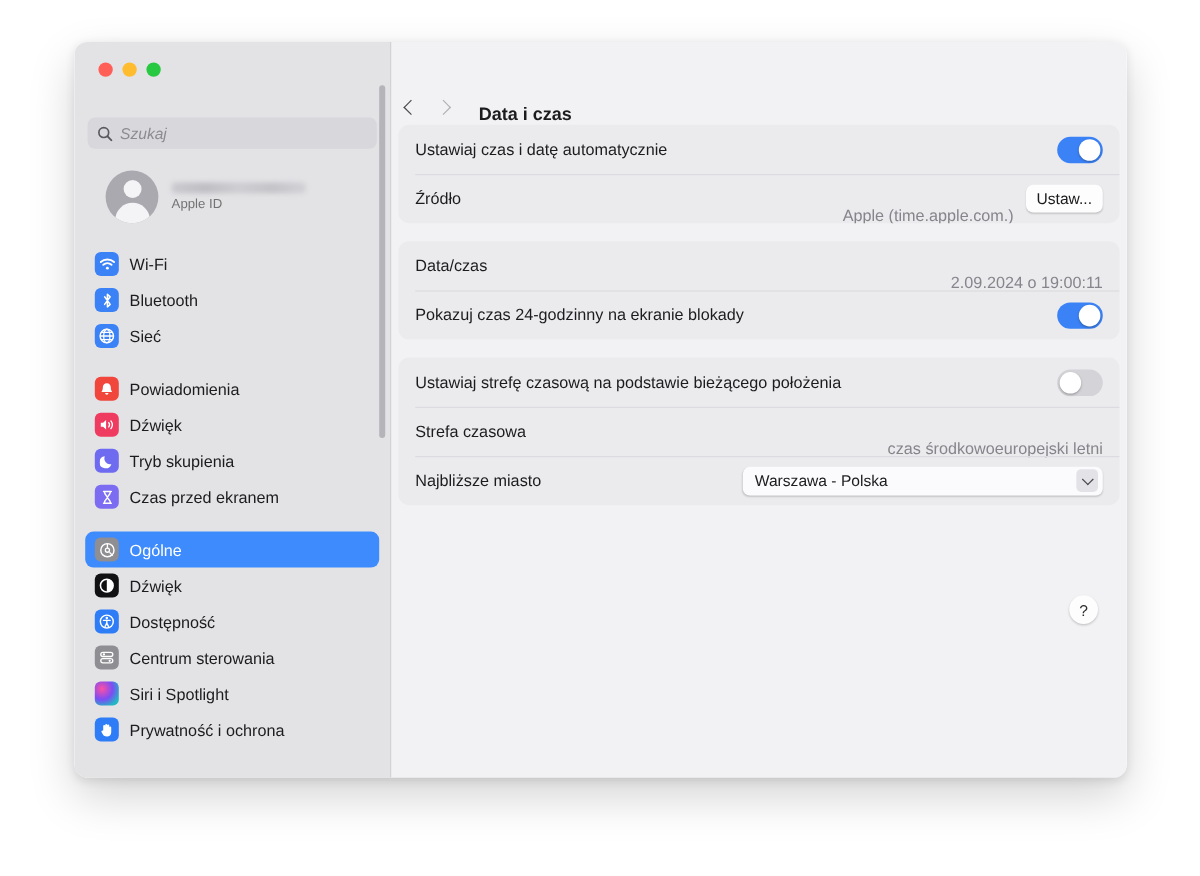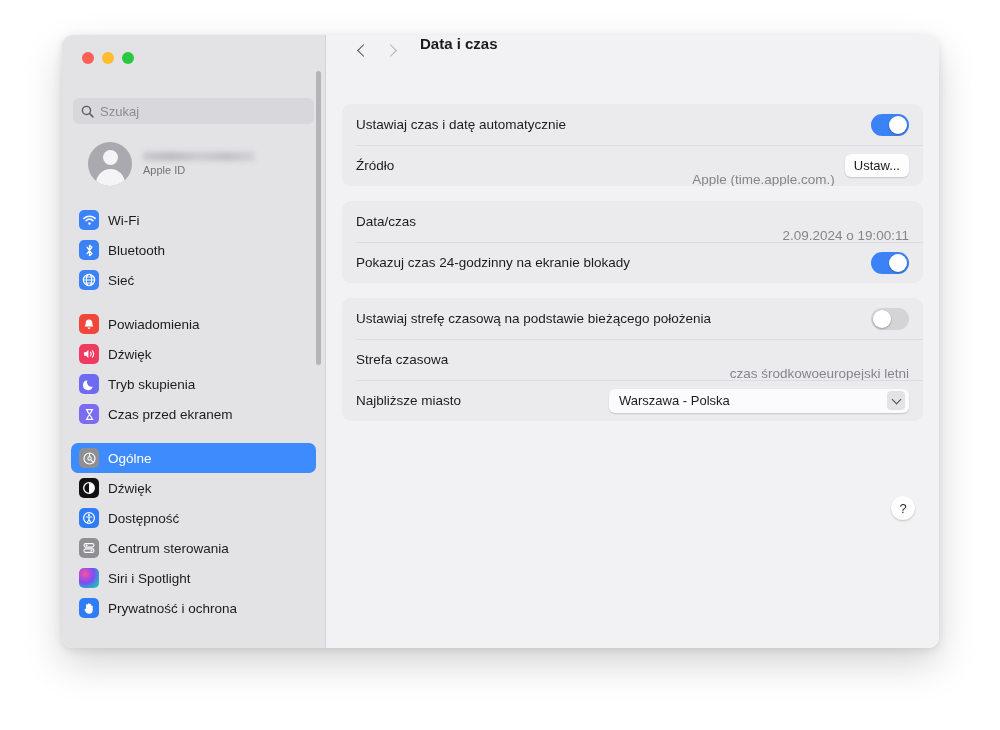--- a/index.html
+++ b/index.html
@@ -61,20 +61,21 @@
     gap: 6px;
   }
   #search-box input {
     border: none;
     background: transparent;
     outline: none;
     font-family: "Liberation Sans", sans-serif;
     font-size: 13px;
     color: #3a3a3c;
     width: 100%;
+    font-style: italic;
   }
   #search-box input::placeholder { color: #8b8b90; }
 
   #sidebar-scroll {
     position: absolute;
     left: 0; top: 98px;
     width: 263px;
     height: 515px;
     overflow: hidden;
   }
@@ -167,22 +168,21 @@
   #main {
     flex: 1;
     background: #f2f2f5;
     position: relative;
     border-left: 1px solid #d2d2d6;
   }
 
   #toolbar {
     height: 69px;
     display: flex;
-    align-items: flex-start;
-    padding-left: 21px;
+    align-items: flex-end;
     gap: 0px;
   }
   .nav-btn {
     width: 30px; height: 30px;
     display: flex; align-items: center; justify-content: center;
     background: none; border: none;
     cursor: default;
   }
   .chev {
     width: 9px; height: 9px;
@@ -192,21 +192,21 @@
   .chev.left  { transform: rotate(-135deg); margin-left: 3px; }
   .chev.right { transform: rotate(45deg); margin-right: 3px;
                 border-color: #b1b1b6; }
   #pane-title {
     font-size: 15px;
     font-weight: bold;
     color: #1c1c1e;
     margin-left: 13px;
   }
 
-  #content { padding: 0 16px; }
+  #content { padding: 0 6px; }
 
   .card {
     background: #ebebee;
     border-radius: 9px;
     overflow: hidden;
     margin-bottom: 15px;
   }
 
   .row {
     display: flex;

